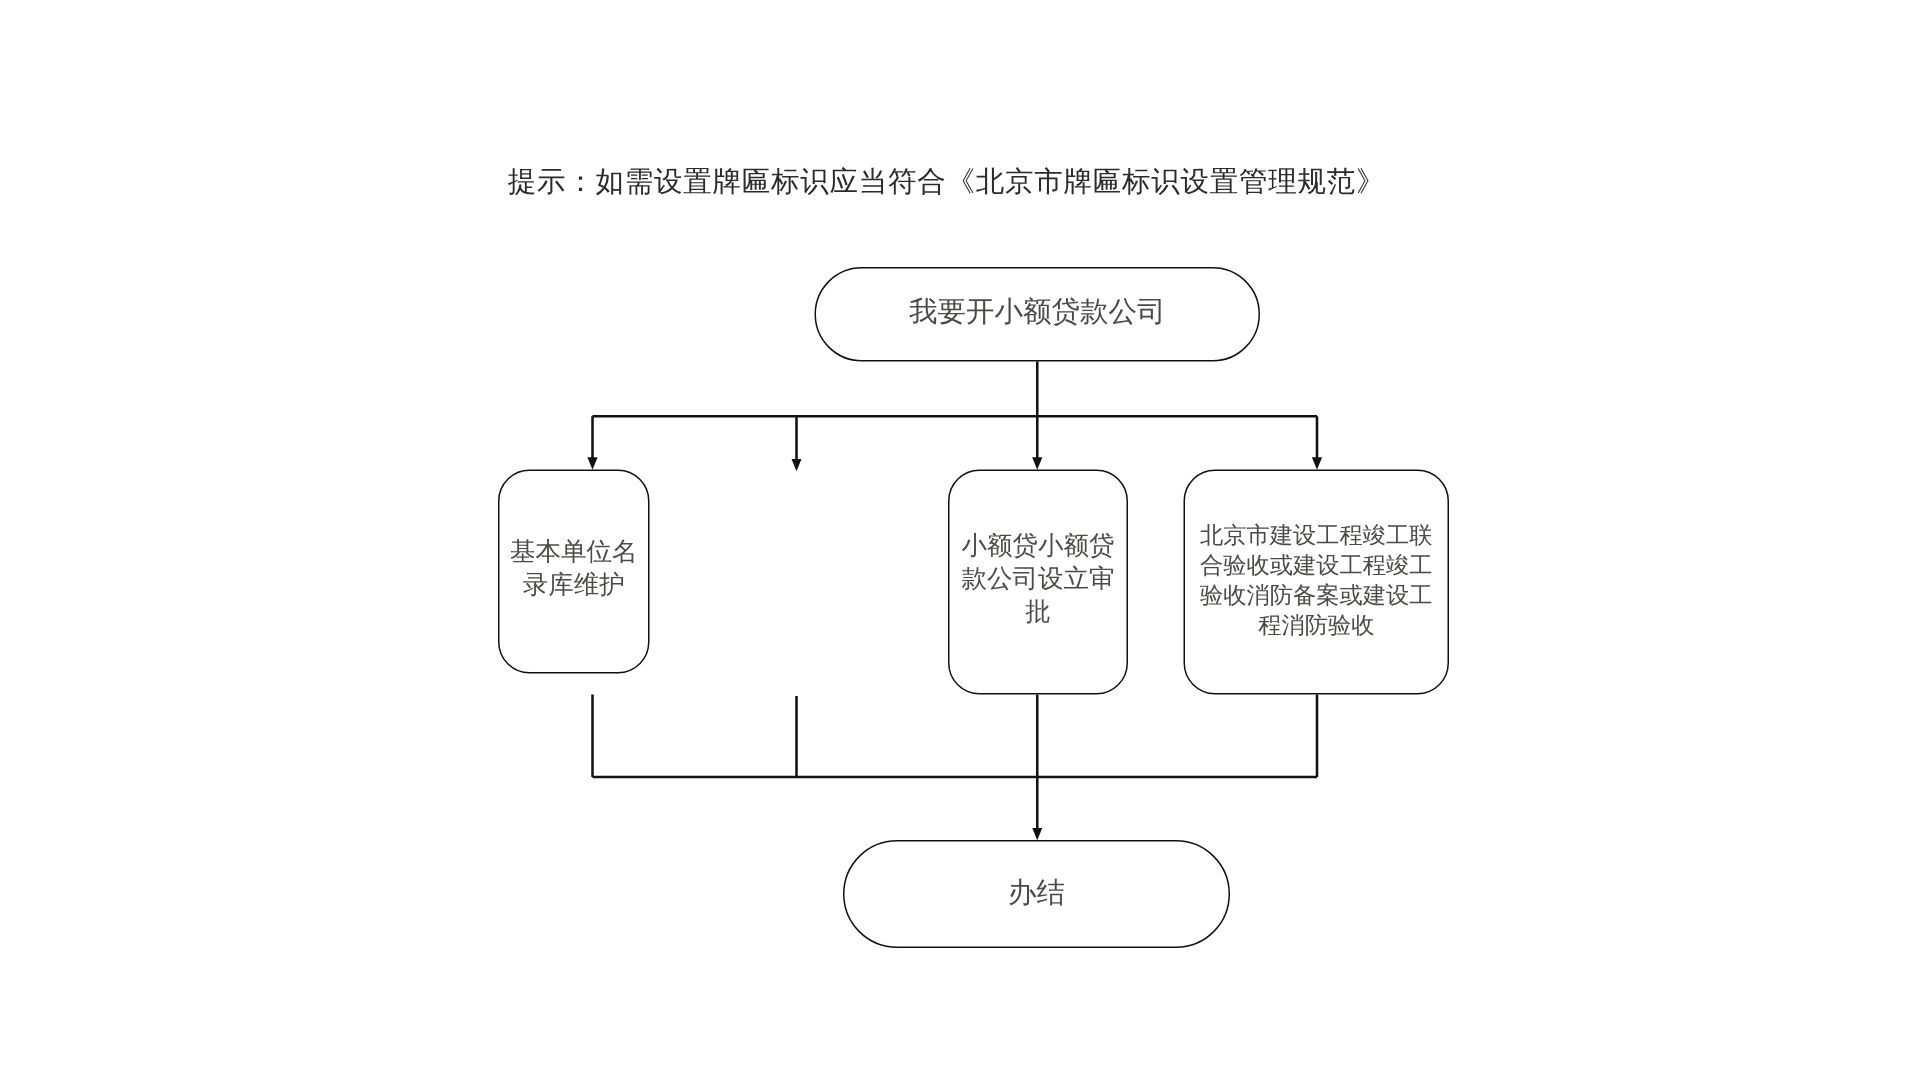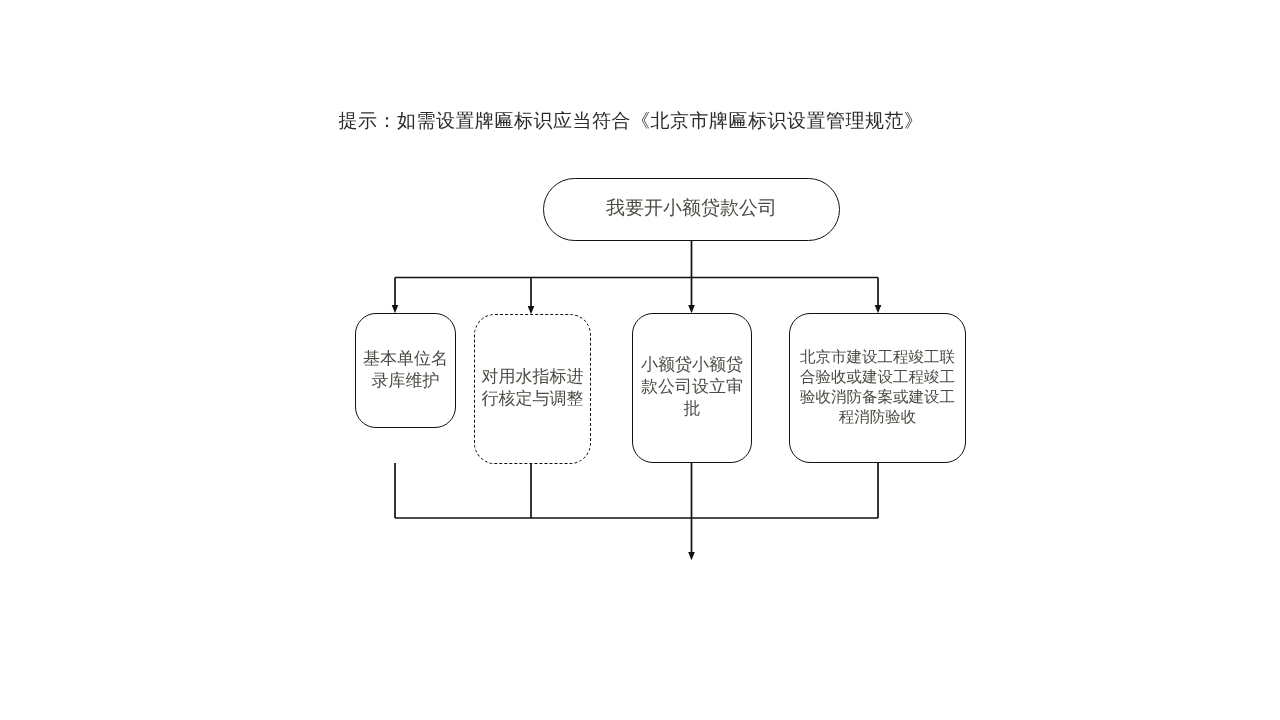--- a/index.html
+++ b/index.html
@@ -81,21 +81,21 @@
     font-size: 17px;
   }
   .node.dense {
     font-size: 15.5px;
     line-height: 1.3;
   }
   #node-start {
     left: 543px;  top: 178px;  width: 297px; height: 63px;
   }
   #node-basic-unit {
-    left: 355px;  top: 313px;  width: 101px; height: 115px;
+    left: 332px;  top: 313px;  width: 101px; height: 136px;
   }
   #node-water-quota {
     left: 474px;  top: 314px;  width: 117px; height: 150px;
   }
   #node-microloan-approval {
     left: 632px;  top: 313px;  width: 120px; height: 150px;
   }
   #node-construction-acceptance {
     left: 789px;  top: 313px;  width: 177px; height: 150px;
   }
@@ -137,20 +137,20 @@
       <path d="M395,518 L878,518"></path>
 
       <path d="M691.5,518 L691.5,556" marker-end="url(#arrowhead)"></path>
     </g>
   </svg>
 
   <div class="node terminal" id="node-start">我要开小额贷款公司</div>
 
   <div class="node process narrow" id="node-basic-unit">基本单位名录库维护</div>
 
-  <div class="node process dashed narrow" id="node-water-quota">对用水指标进行核定与调整</div>
 
   <div class="node process" id="node-microloan-approval">小额贷小额贷款公司设立审批</div>
 
   <div class="node process dense" id="node-construction-acceptance">北京市建设工程竣工联合验收或建设工程竣工验收消防备案或建设工程消防验收</div>
 
+  <div class="node terminal" id="node-end">办结</div>
 
 </div>
 
 </body></html>

